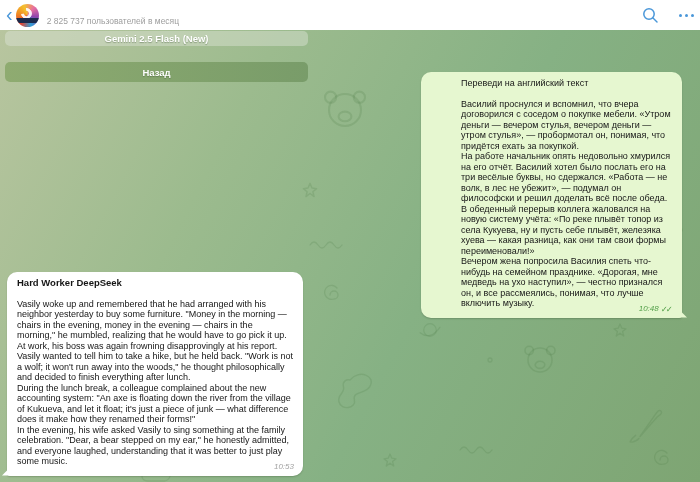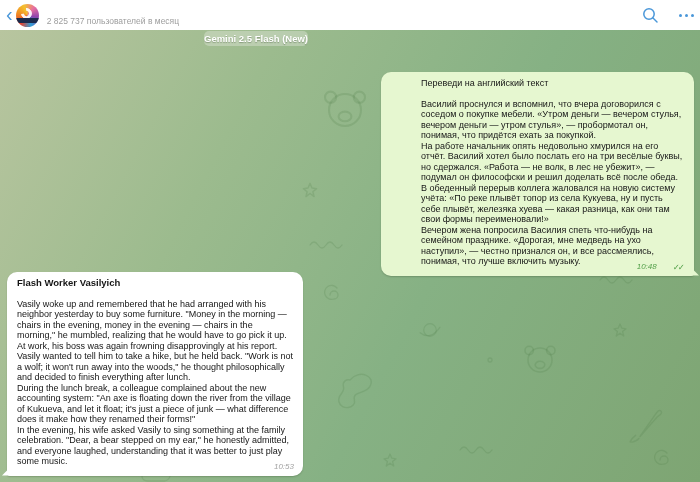--- a/index.html
+++ b/index.html
@@ -51,49 +51,49 @@
   .chat {
     position:absolute; top:30px; left:0; right:0; bottom:0;
     background: linear-gradient(118deg, #b8c59f 0%, #9cbb8e 30%, #86b184 60%, #7ea573 100%);
     overflow:hidden;
   }
   .doodles { position:absolute; inset:0; pointer-events:none; }
 
   
   .kb {
     position:absolute; left:5px; top:1px; width:303px;
-    display:flex; flex-direction:column; gap:16px; z-index:3;align-items:flex-end;
+    display:flex; flex-direction:column; gap:16px; z-index:3;
   }
   .kb-btn {
     border:none; border-radius:5px; cursor:pointer;
     color:#fff; font-weight:bold; font-size:9.5px;
     font-family:"Liberation Sans",sans-serif;
     text-shadow:0 1px 1px rgba(40,60,30,.35);
     display:flex; align-items:center; justify-content:center;
   }
   .kb-btn.b1 { height:15px; background:rgba(222,228,214,.45); }
   .kb-btn.b2 { height:20px; background:linear-gradient(90deg, rgba(132,164,100,.78), rgba(112,148,96,.78)); }
 
   
   .msg {
     position:absolute; border-radius:10px;
     padding:6px 10px 9px 10px;
     font-size:9px; line-height:10.5px; color:#161616;
     box-shadow:0 1px 1.5px rgba(40,60,30,.25);
     z-index:2;
   }
   .msg .body { white-space:pre-wrap; }
-  .msg-out { top:42px; right:6px; width:313px; background:#e6f7d0; border-bottom-right-radius:3px;padding-left:40px; }
+  .msg-out { top:42px; right:18px; width:261px; background:#e6f7d0; border-bottom-right-radius:3px;padding-left:40px; }
   .msg-in  { top:242px; left:7px; width:296px; background:#ffffff; border-bottom-left-radius:3px; }
   .msg-out .hdr-line { white-space:pre-wrap; }
   .msg-out .hdr-gap { height:10px; }
   .msg-in .msg-title { font-weight:bold; margin-bottom:10px; font-size:9.5px; }
   .time-row {
     position:absolute; right:9px; bottom:3px;
-    font-size:8px; font-style:italic; display:flex; align-items:center; gap:16px;
+    font-size:8px; font-style:italic; display:flex; align-items:center; gap:2px;
   }
   .msg-out .time-row { color:#54a04a; }
   .msg-in  .time-row { color:#a2a2a2; }
   .checks { font-style:normal; letter-spacing:-2px; font-size:8.5px; color:#54a04a; padding-right:2px; }
   .tail { position:absolute; bottom:0; width:9px; height:9px; }
   .tail-out { right:-5px; background:#e6f7d0; clip-path:polygon(0 0, 100% 100%, 0 100%); }
   .tail-in  { left:-5px;  background:#ffffff;  clip-path:polygon(100% 0, 100% 100%, 0 100%); }
 </style>
 </head>
 <body>
@@ -185,38 +185,39 @@
         <use href="#d-squig" transform="translate(600,250)"></use>
         <circle cx="425" cy="150" r="2"></circle>
         <circle cx="490" cy="330" r="2"></circle>
         <circle cx="300" cy="380" r="2"></circle>
         <circle cx="680" cy="200" r="2"></circle>
       </g>
     </svg>
 
     <div class="kb">
       <button class="kb-btn b1">Gemini 2.5 Flash (New)</button>
+      <button class="kb-btn b2">Назад</button>
     </div>
 
     <div class="msg msg-out">
       <div class="hdr-line">Переведи на английский текст</div>
       <div class="hdr-gap"></div>
       <div class="body">Василий проснулся и вспомнил, что вчера договорился с соседом о покупке мебели. «Утром деньги — вечером стулья, вечером деньги — утром стулья», — пробормотал он, понимая, что придётся ехать за покупкой.
 На работе начальник опять недовольно хмурился на его отчёт. Василий хотел было послать его на три весёлые буквы, но сдержался. «Работа — не волк, в лес не убежит», — подумал он философски и решил доделать всё после обеда.
 В обеденный перерыв коллега жаловался на новую систему учёта: «По реке плывёт топор из села Кукуева, ну и пусть себе плывёт, железяка хуева — какая разница, как они там свои формы переименовали!»
 Вечером жена попросила Василия спеть что-нибудь на семейном празднике. «Дорогая, мне медведь на ухо наступил», — честно признался он, и все рассмеялись, понимая, что лучше включить музыку.</div>
       <div class="time-row">
         <span>10:48</span>
         <span class="checks">✓✓</span>
       </div>
       <div class="tail tail-out"></div>
     </div>
 
     <div class="msg msg-in">
-      <div class="msg-title">Flash Worker Vasilyich</div>
+      <div class="msg-title">Hard Worker DeepSeek</div>
       <div class="body">Vasily woke up and remembered that he had arranged with his neighbor yesterday to buy some furniture. "Money in the morning — chairs in the evening, money in the evening — chairs in the morning," he mumbled, realizing that he would have to go pick it up.
 At work, his boss was again frowning disapprovingly at his report. Vasily wanted to tell him to take a hike, but he held back. "Work is not a wolf; it won't run away into the woods," he thought philosophically and decided to finish everything after lunch.
 During the lunch break, a colleague complained about the new accounting system: "An axe is floating down the river from the village of Kukueva, and let it float; it's just a piece of junk — what difference does it make how they renamed their forms!"
 In the evening, his wife asked Vasily to sing something at the family celebration. "Dear, a bear stepped on my ear," he honestly admitted, and everyone laughed, understanding that it was better to just play some music.</div>
       <div class="time-row">
         <span>10:53</span>
       </div>
       <div class="tail tail-in"></div>
     </div>
 

